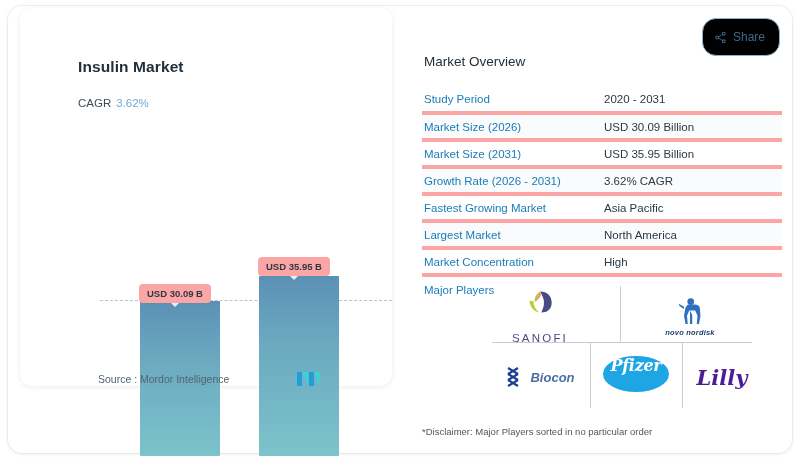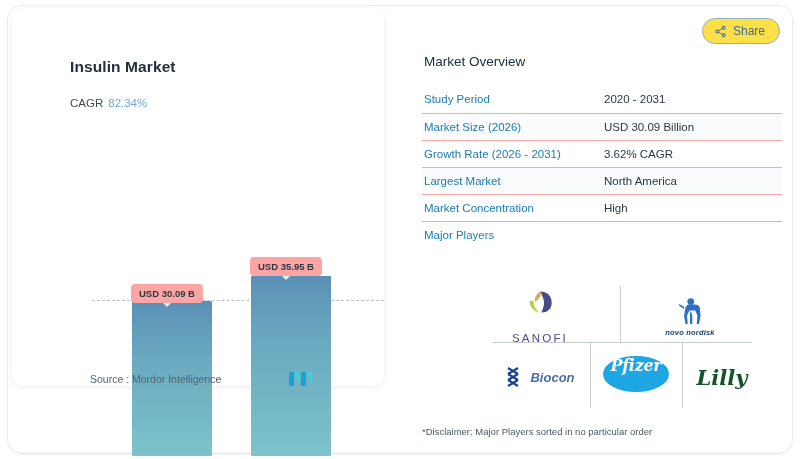--- a/index.html
+++ b/index.html
@@ -21,21 +21,21 @@
     left: 8px; top: 6px;
     width: 784px; height: 447px;
     background: #ffffff;
     border-radius: 14px;
     box-shadow: 0 1px 4px rgba(80,100,120,0.10), 0 0 0 1px rgba(225,231,237,0.55);
   }
 
   
   .chart-card {
     position: absolute;
-    left: 12px; top: 8px;
+    left: 20px; top: 8px;
     width: 372px; height: 378px;
     background: #ffffff;
     border-radius: 12px;
     box-shadow: 0 1px 5px rgba(90,110,130,0.13);
   }
   .chart-title {
     position: absolute; left: 58px; top: 50px;
     font-size: 15.5px; font-weight: bold; color: #22303c;
     letter-spacing: .1px;
   }
@@ -101,26 +101,26 @@
 
   
   .overview {
     position: absolute;
     left: 422px; top: 8px;
     width: 366px; height: 440px;
   }
   .share-btn {
     position: absolute;
     right: 8px; top: 10px;
-    height: 26px;
+    height: 38px;
     display: flex; align-items: center; gap: 6px;
     padding: 0 14px 0 11px;
     border: 1px solid #8fb2cb;
     border-radius: 14px;
-    background: #fde047;
+    background: #000000;
     color: #3f6a8c;
     font-size: 12px;
     cursor: pointer;
     text-align: right;
   }
   .overview-title {
     position: absolute; left: 2px; top: 46px;
     font-size: 13.5px; color: #22303c;
   }
 
@@ -128,21 +128,21 @@
     position: absolute;
     left: 0px; top: 78px;
     width: 360px;
     border-collapse: collapse;
   }
   table.ov td {
     height: 27px;
     font-size: 11.5px;
     padding: 0 0 0 2px;
     vertical-align: middle;
-    border-bottom: 1px solid #fca5a5;
+    border-bottom: 4px solid #fca5a5;
   }
   table.ov td.k { width: 180px; color: #1a7cb8; }
   table.ov td.v { color: #2b3944; padding-left: 2px; }
   table.ov tr:nth-child(even) { background: #fafbfc; }
   table.ov tr.players td { border-bottom: none; background: #ffffff; }
 
   
   .logo-grid {
     position: absolute;
     left: 70px; top: 278px;
@@ -170,21 +170,21 @@
   }
   .novo-word {
     font-size: 7.5px; letter-spacing: .2px;
     color: #1d3f6e; font-weight: bold; margin-top: 1px; font-style: italic;
   }
   .biocon-word {
     font-size: 13px; color: #4a6fa5; font-weight: bold;
     font-style: italic;
   }
   .lilly-word {
-    font-size: 21px; color: #14532d;
+    font-size: 21px; color: #4c1d95;
     font-family: "DejaVu Serif", serif;
     font-style: italic; font-weight: bold;
   }
   .pfizer-pill {
     width: 66px; height: 36px;
     border-radius: 50%;
     background: #1ea5e4;
     display: flex; align-items: flex-start; justify-content: center;
   }
   .pfizer-word {
@@ -201,21 +201,21 @@
 </style>
 </head>
 <body>
 
 <div class="screen">
   <div class="outer-card"></div>
 
   <div class="chart-card">
     <div class="chart-title">Insulin Market</div>
     <div class="cagr-row">
-      <span>CAGR</span><span class="cagr-value">82.34%</span>
+      <span>CAGR</span><span class="cagr-value">3.62%</span>
     </div>
 
     <div class="plot">
       <div class="dash-line"></div>
 
       <div class="bar bar-2026"></div>
       <div class="bar bar-2031"></div>
 
       <div class="value-badge badge-2026">USD 30.09 B</div>
       <div class="value-badge badge-2031">USD 35.95 B</div>
@@ -253,22 +253,30 @@
       <tbody>
         <tr>
           <td class="k">Study Period</td>
           <td class="v">2020 - 2031</td>
         </tr>
         <tr>
           <td class="k">Market Size (2026)</td>
           <td class="v">USD 30.09 Billion</td>
         </tr>
         <tr>
+          <td class="k">Market Size (2031)</td>
+          <td class="v">USD 35.95 Billion</td>
+        </tr>
+        <tr>
           <td class="k">Growth Rate (2026 - 2031)</td>
           <td class="v">3.62% CAGR</td>
+        </tr>
+        <tr>
+          <td class="k">Fastest Growing Market</td>
+          <td class="v">Asia Pacific</td>
         </tr>
         <tr>
           <td class="k">Largest Market</td>
           <td class="v">North America</td>
         </tr>
         <tr>
           <td class="k">Market Concentration</td>
           <td class="v">High</td>
         </tr>
         <tr class="players">

